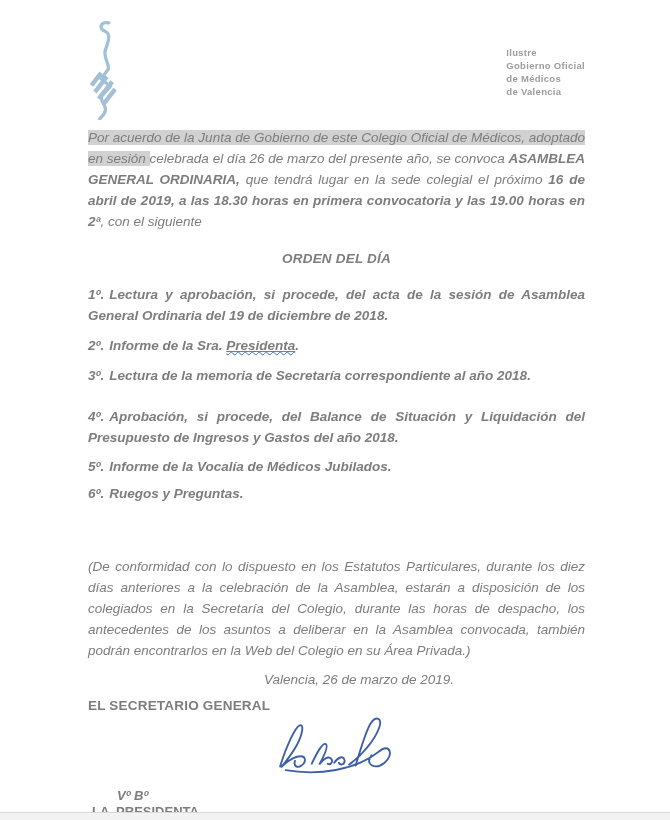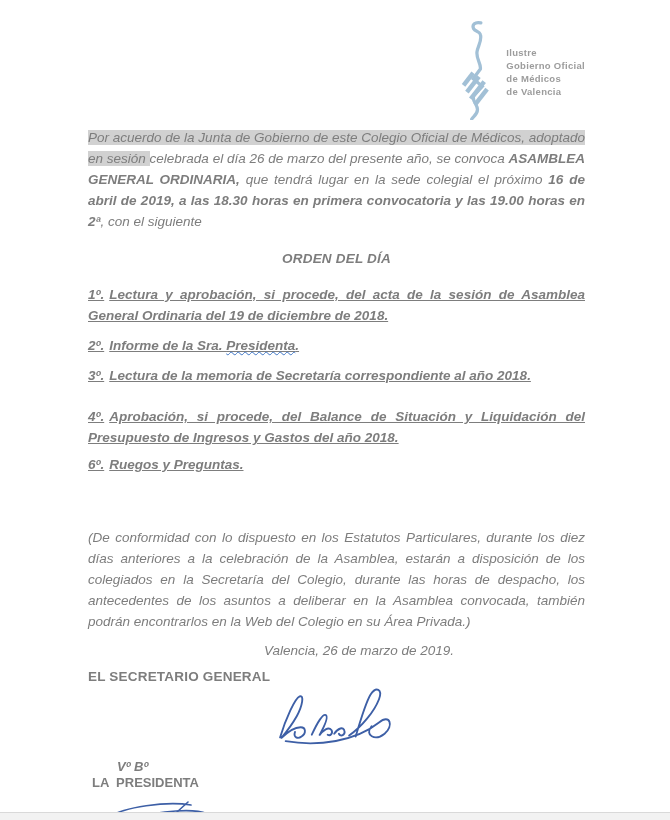--- a/index.html
+++ b/index.html
@@ -4,32 +4,32 @@
 <style>
   html,body{margin:0;padding:0;background:#ffffff;}
   .page{
     width:670px;height:820px;position:relative;overflow:hidden;
     background:#ffffff;color:#7d7d7d;
     font-family:"Liberation Sans",sans-serif;
   }
   .content{padding:22px 85px 0 88px;}
 
   
-  .logo{display:flex;justify-content:flex-end;align-items:center;gap:12px;height:100px;margin-bottom:5px;}
+  .logo{display:flex;justify-content:space-between;align-items:center;gap:12px;height:100px;margin-bottom:5px;}
   .logo-text{font-size:9.5px;line-height:13px;font-weight:bold;color:#9c9c9c;letter-spacing:.3px;}
 
   
   p{margin:0;}
   .intro{font-size:13.5px;line-height:21px;font-style:italic;text-align:justify;margin-top:0;}
   .hl{background:#d1d1d1;}
   b,.bold{font-weight:bold;}
 
   .agenda-title{font-size:13.5px;font-weight:bold;font-style:italic;text-align:center;margin-top:16px;line-height:21px;letter-spacing:.2px;}
 
-  .item{font-size:13.5px;line-height:21px;font-weight:bold;font-style:italic;text-align:justify;margin-top:9px;text-decoration:underline;}
+  .item{font-size:13.5px;line-height:21px;font-weight:bold;font-style:italic;text-align:justify;margin-top:9px;}
   .item-num{margin-right:5px;}
   .item-1{margin-top:15px;}
   .item-4{margin-top:20px;}
   .item-5{margin-top:8px;}
   .item-6{margin-top:6px;}
   .u-solid{text-decoration:underline;}
   .u-squiggle{text-decoration:underline;text-decoration-style:wavy;text-decoration-color:#3f76c6;text-decoration-thickness:1px;}
 
   .note{font-size:13.5px;line-height:21px;font-style:italic;text-align:justify;margin-top:52px;}
   .dateline{font-size:13.5px;line-height:21px;font-style:italic;margin-top:8px;padding-left:45px;text-align:center;}
@@ -75,20 +75,21 @@
     <p class="agenda-title">ORDEN DEL DÍA</p>
 
     <p class="item item-1"><span class="item-num">1º.</span><span>Lectura y aprobación, si procede, del acta de la sesión de Asamblea General Ordinaria del 19 de diciembre de 2018.</span></p>
 
     <p class="item item-2"><span class="item-num">2º.</span><span>Informe de la Sra. </span><span class="u-solid"><span class="u-squiggle">Presidenta</span></span><span>.</span></p>
 
     <p class="item item-3"><span class="item-num">3º.</span><span>Lectura de la memoria de Secretaría correspondiente al año 2018.</span></p>
 
     <p class="item item-4"><span class="item-num">4º.</span><span>Aprobación, si procede, del Balance de Situación y Liquidación del Presupuesto de Ingresos y Gastos del año 2018.</span></p>
 
+    <p class="item item-5"><span class="item-num">5º.</span><span>Informe de la Vocalía de Médicos Jubilados.</span></p>
 
     <p class="item item-6"><span class="item-num">6º.</span><span>Ruegos y Preguntas.</span></p>
 
     <p class="note">(De conformidad con lo dispuesto en los Estatutos Particulares, durante los diez días anteriores a la celebración de la Asamblea, estarán a disposición de los colegiados en la Secretaría del Colegio, durante las horas de despacho, los antecedentes de los asuntos a deliberar en la Asamblea convocada, también podrán encontrarlos en la Web del Colegio en su Área Privada.)</p>
 
     <p class="dateline">Valencia, 26 de marzo de 2019.</p>
     <p class="secretary">EL SECRETARIO GENERAL</p>
 
     <div class="sig1-wrap">
       <svg width="140" height="62" viewBox="0 0 150 66" fill="none">

